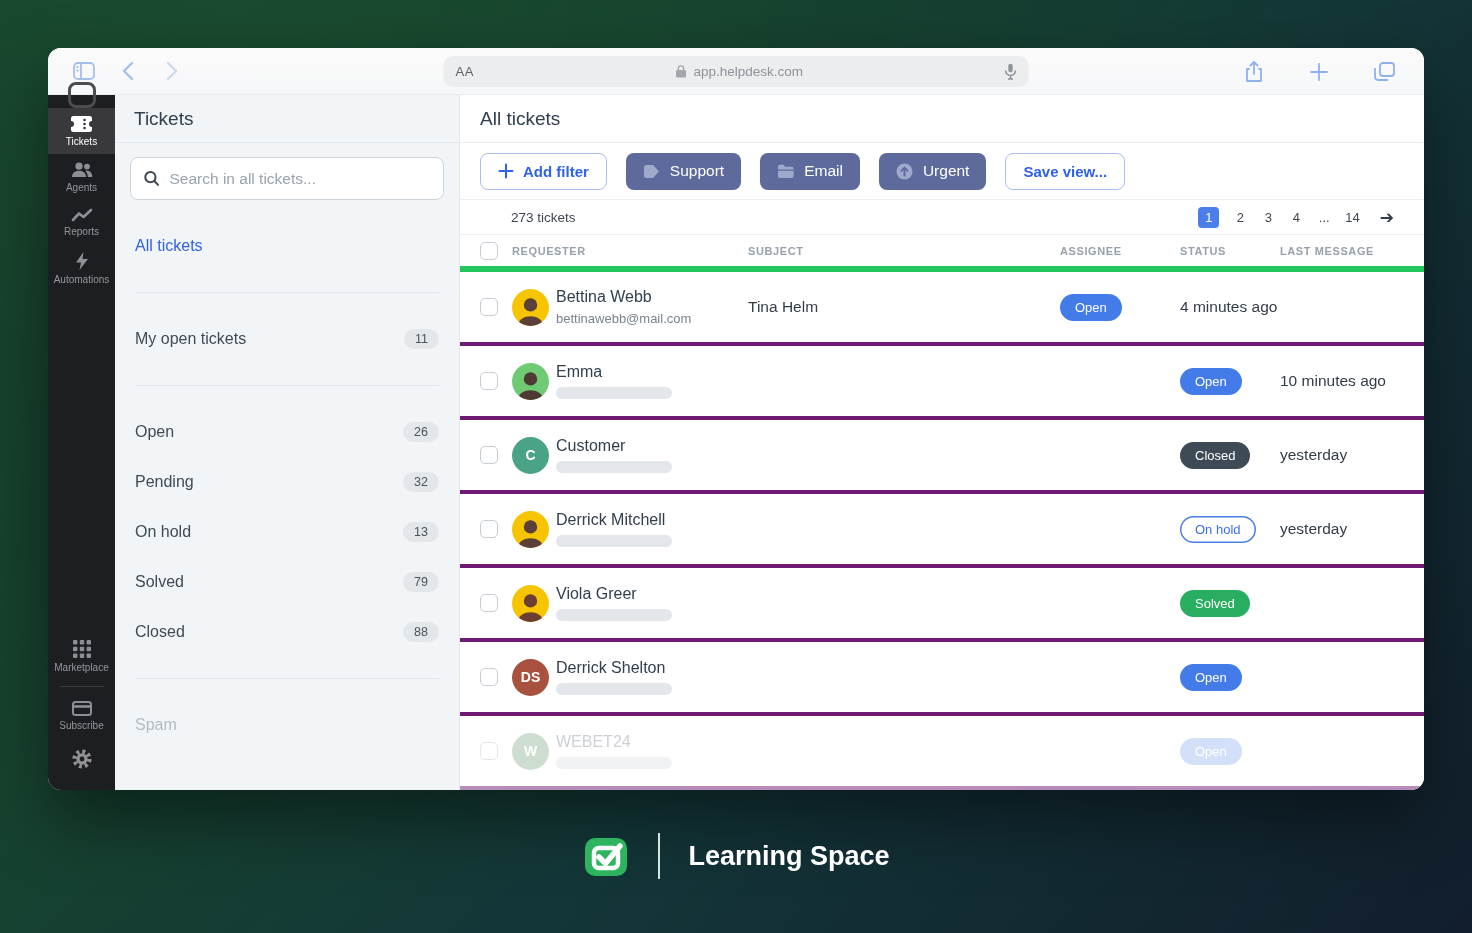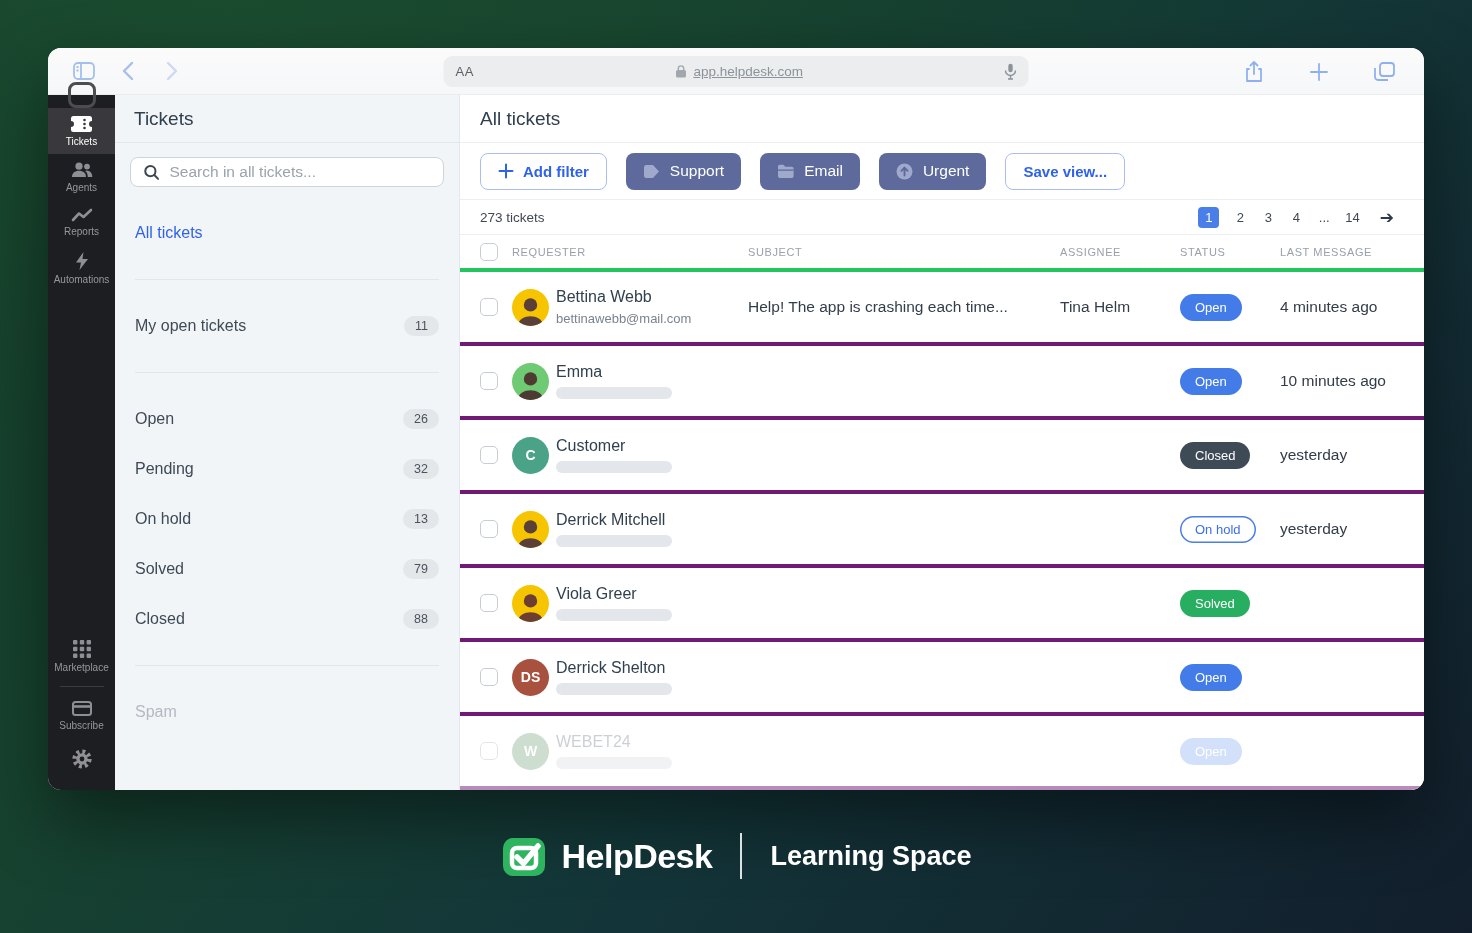--- a/index.html
+++ b/index.html
@@ -25,21 +25,21 @@
   }
   .bb-left { display:flex; align-items:center; gap:20px; padding-left:24px; }
   .bb-icon { width:24px; height:24px; display:flex; align-items:center; justify-content:center; cursor:pointer; }
   .addr-pill {
     position:absolute; left:50%; top:8px; transform:translateX(-50%);
     width:585px; height:31px; background:#ebedee; border-radius:9px;
     display:flex; align-items:center; padding:0 12px;
   }
   .addr-aa { font-size:13px; color:#5b616a; letter-spacing:.5px; }
   .addr-center { flex:1; display:flex; align-items:center; justify-content:center; gap:7px; }
-  .addr-url { font-size:13.5px; color:#8d939b;text-decoration:underline; }
+  .addr-url { font-size:13.5px; color:#8d939b; }
   .bb-right { position:absolute; right:0; top:0; height:47px; display:flex; align-items:center; gap:41px; padding-right:28px; }
 
   
   .app { display:flex; height:695px; }
 
   
   .rail { width:67px; background:#1d1e21; display:flex; flex-direction:column; align-items:center; flex-shrink:0; position:relative; }
   .rail-partial { margin-top:-13px; width:28px; height:26px; border:3px solid #4c4d51; border-radius:8px; }
   .rail-item { width:67px; display:flex; flex-direction:column; align-items:center; gap:4px; padding:8px 0 7px; cursor:pointer; }
   .rail-item .lbl { font-size:10px; color:#96979c; }
@@ -48,21 +48,21 @@
   .rail-item.active .lbl { color:#fff; }
   .rail-spacer { flex:1; }
   .rail-div { width:44px; border-top:1px solid #3b3c3f; margin:6px 0; }
   .rail-gear { padding:10px 0 16px; cursor:pointer; }
 
   
   .panel { width:345px; background:#f2f5f8; border-right:1px solid #e3e8ec; flex-shrink:0; display:flex; flex-direction:column; }
   .panel-head { height:48px; border-bottom:1px solid #e3e8ec; display:flex; align-items:center; padding-left:19px;
     font-size:19px; color:#31404f; flex-shrink:0; }
   .search {
-    margin:14px 15px 0; height:30px; background:#fff; border:1px solid #ccd4da; border-radius:8px;
+    margin:14px 15px 0; height:43px; background:#fff; border:1px solid #ccd4da; border-radius:8px;
     display:flex; align-items:center; padding:0 13px; gap:10px; flex-shrink:0;
   }
   .search input { border:none; outline:none; background:transparent; font-size:15.5px; color:#31404f; width:100%;
     font-family:"Liberation Sans","DejaVu Sans",sans-serif; }
   .search input::placeholder { color:#9aa3ac; }
   .plist { padding:21px 20px 0; }
   .pitem { height:50px; display:flex; align-items:center; justify-content:space-between; cursor:pointer; }
   .pitem .txt { font-size:16px; color:#3e4a56; }
   .pitem.active .txt { color:#2f62e9; }
   .pitem.faded .txt { color:#b3bac1; }
@@ -77,29 +77,29 @@
   .btn-outline {
     height:37px; padding:0 17px; background:#fff; border:1px solid #a9bdf3; border-radius:8px;
     color:#2f62e9; font-size:15px; font-weight:bold; display:flex; align-items:center; gap:9px; cursor:pointer;
     font-family:inherit;
   }
   .chip {
     height:37px; padding:0 17px; background:#5d6a9b; border:none; border-radius:8px;
     color:#fff; font-size:15.5px; display:flex; align-items:center; gap:10px; cursor:pointer; font-family:inherit;
   }
   .metabar { height:35px; border-bottom:1px solid #eceff1; display:flex; align-items:center; padding:0 30px 0 20px; flex-shrink:0; }
-  .meta-count { font-size:13.5px; color:#3f4753; }
+  .meta-count { font-size:13.5px; color:#3f4753;margin-left:31px; }
   .pager { margin-left:auto; display:flex; align-items:center; gap:14px; }
   .page { font-size:13px; color:#3f4753; cursor:pointer; min-width:14px; text-align:center; }
   .page.active { background:#4a7ee8; color:#fff; width:21px; height:21px; line-height:21px; border-radius:4px; }
   .page.dots { cursor:default; }
   .pager-arrow { font-size:17px; color:#2f3b4a; cursor:pointer; margin-left:6px; }
 
   .thead { height:37px; display:grid; grid-template-columns:32px 236px 312px 120px 100px 1fr;
-    align-items:center; padding-left:20px; border-bottom:4px solid #22c55e; flex-shrink:0; }
+    align-items:center; padding-left:20px; border-bottom:6px solid #22c55e; flex-shrink:0;font-weight:bold; }
   .th { font-size:11px; letter-spacing:.6px; color:#98a1ab; }
 
   .trow { height:77px; display:grid; grid-template-columns:32px 44px 192px 312px 120px 100px 1fr;
     align-items:center; padding-left:20px; border-bottom:4px solid #701a75; }
   .trow.faded { opacity:.5; }
   .cbx { width:18px; height:18px; border:1.5px solid #c6cdd5; border-radius:5px; background:#fff; cursor:pointer; }
   .avatar { width:37px; height:37px; border-radius:50%; overflow:hidden; position:relative;
     display:flex; align-items:center; justify-content:center; color:#fff; font-size:14px; font-weight:bold; }
   .avatar svg { position:absolute; bottom:-2px; left:0; }
   .rname { font-size:16px; color:#31404f; margin-bottom:5px; }
@@ -376,21 +376,20 @@
         <span class="avatar" style="background: rgb(246, 197, 0);">
           <svg width="37" height="37" viewBox="0 0 36 36">
               <circle cx="18" cy="13.5" r="6.5" fill="#5a4038"></circle>
               <path d="M4.5 36 c1.5-8.5 7-11.5 13.5-11.5 s12 3 13.5 11.5 Z" fill="#5a4038"></path>
             </svg>
         </span>
         <span>
           <div class="rname">Bettina Webb</div>
           <div class="remail">bettinawebb@mail.com</div>
         </span>
-        <span class="cell-txt">Help! The app is crashing each time...</span>
         <span class="cell-txt">Tina Helm</span>
         <span><span class="badge open">Open</span></span>
         <span class="cell-txt">4 minutes ago</span>
       </div>
 
       <div class="trow">
         <span class="cbx"></span>
         <span class="avatar" style="background: rgb(111, 202, 116);">
           <svg width="37" height="37" viewBox="0 0 36 36">
               <circle cx="18" cy="13.5" r="6.5" fill="#4e3a33"></circle>
@@ -485,16 +484,15 @@
     </section>
   </div>
 </div>
 
 <div class="footer">
   <svg width="48" height="48" viewBox="0 0 48 48">
     <rect x="3" y="6" width="42" height="38" rx="10" fill="#2eb35f"></rect>
     <rect x="12" y="16" width="24" height="20" rx="5" fill="none" stroke="#fff" stroke-width="4.5"></rect>
     <path d="M17 25 L23.5 31.5 L38 14" fill="none" stroke="#fff" stroke-width="5.5" stroke-linecap="round" stroke-linejoin="round"></path>
   </svg>
-  <span class="brand-name">HelpDesk</span>
   <span class="brand-sep"></span>
   <span class="brand-space">Learning Space</span>
 </div>
 
 </body></html>

